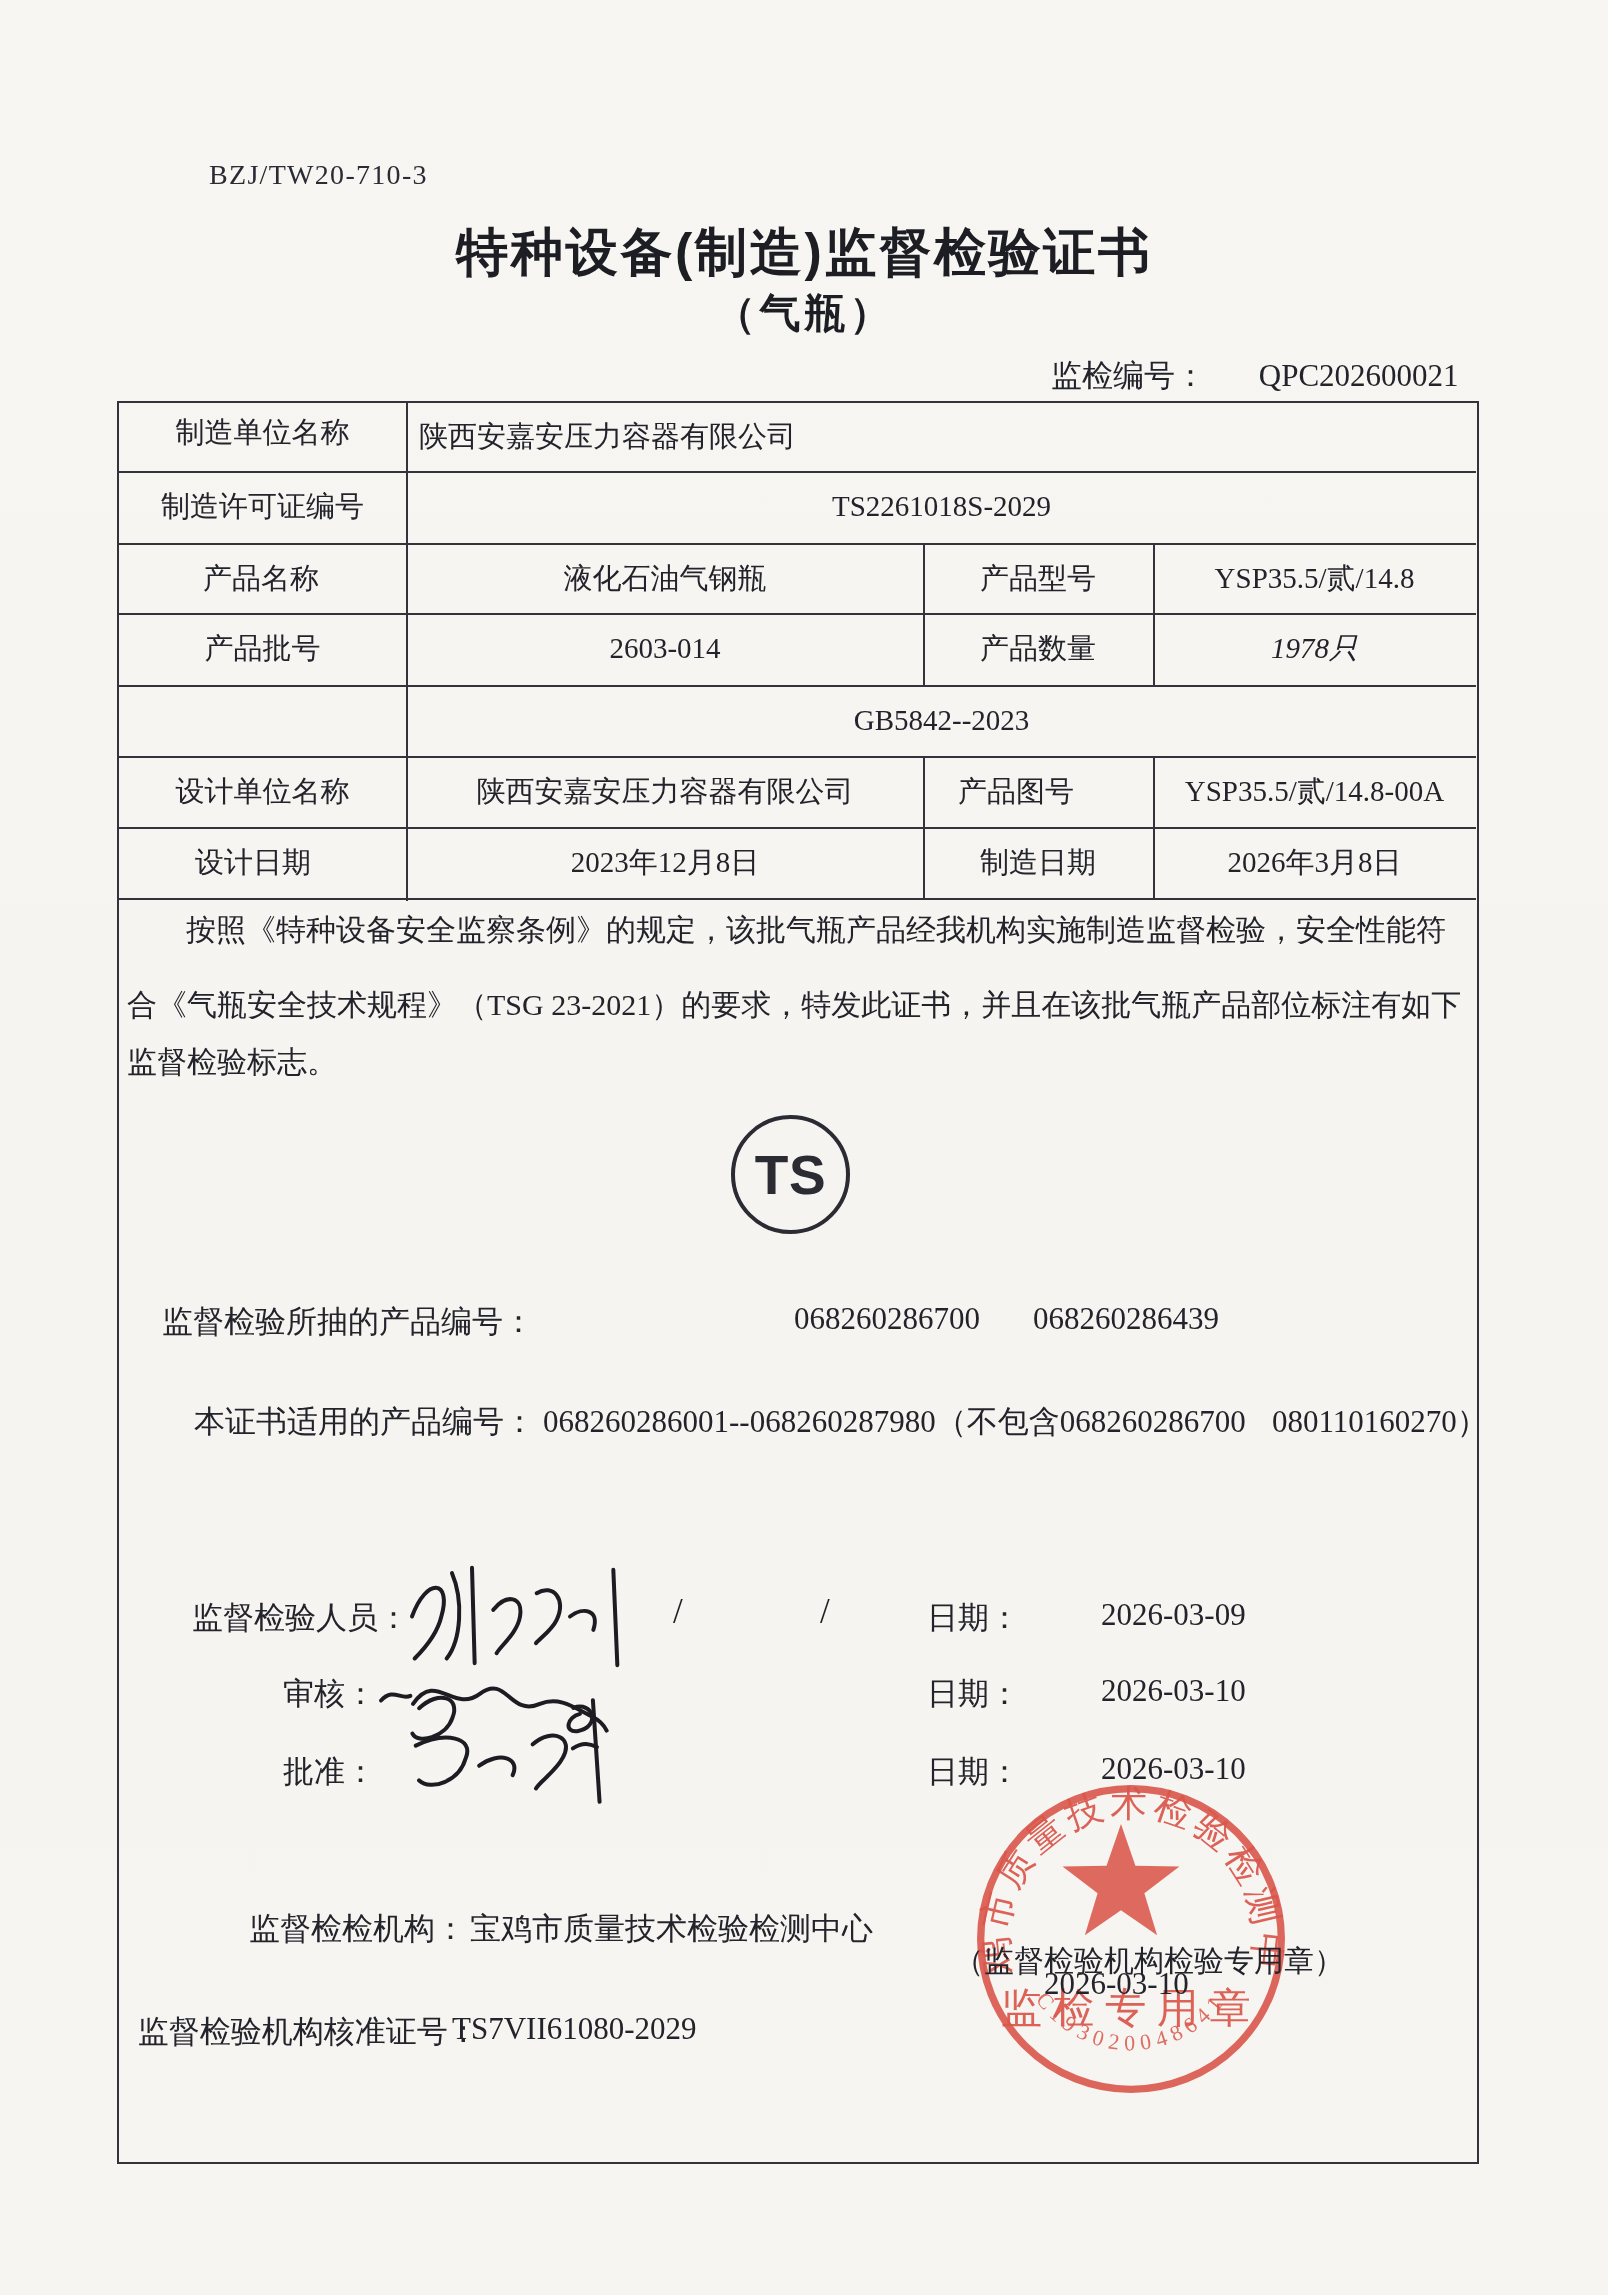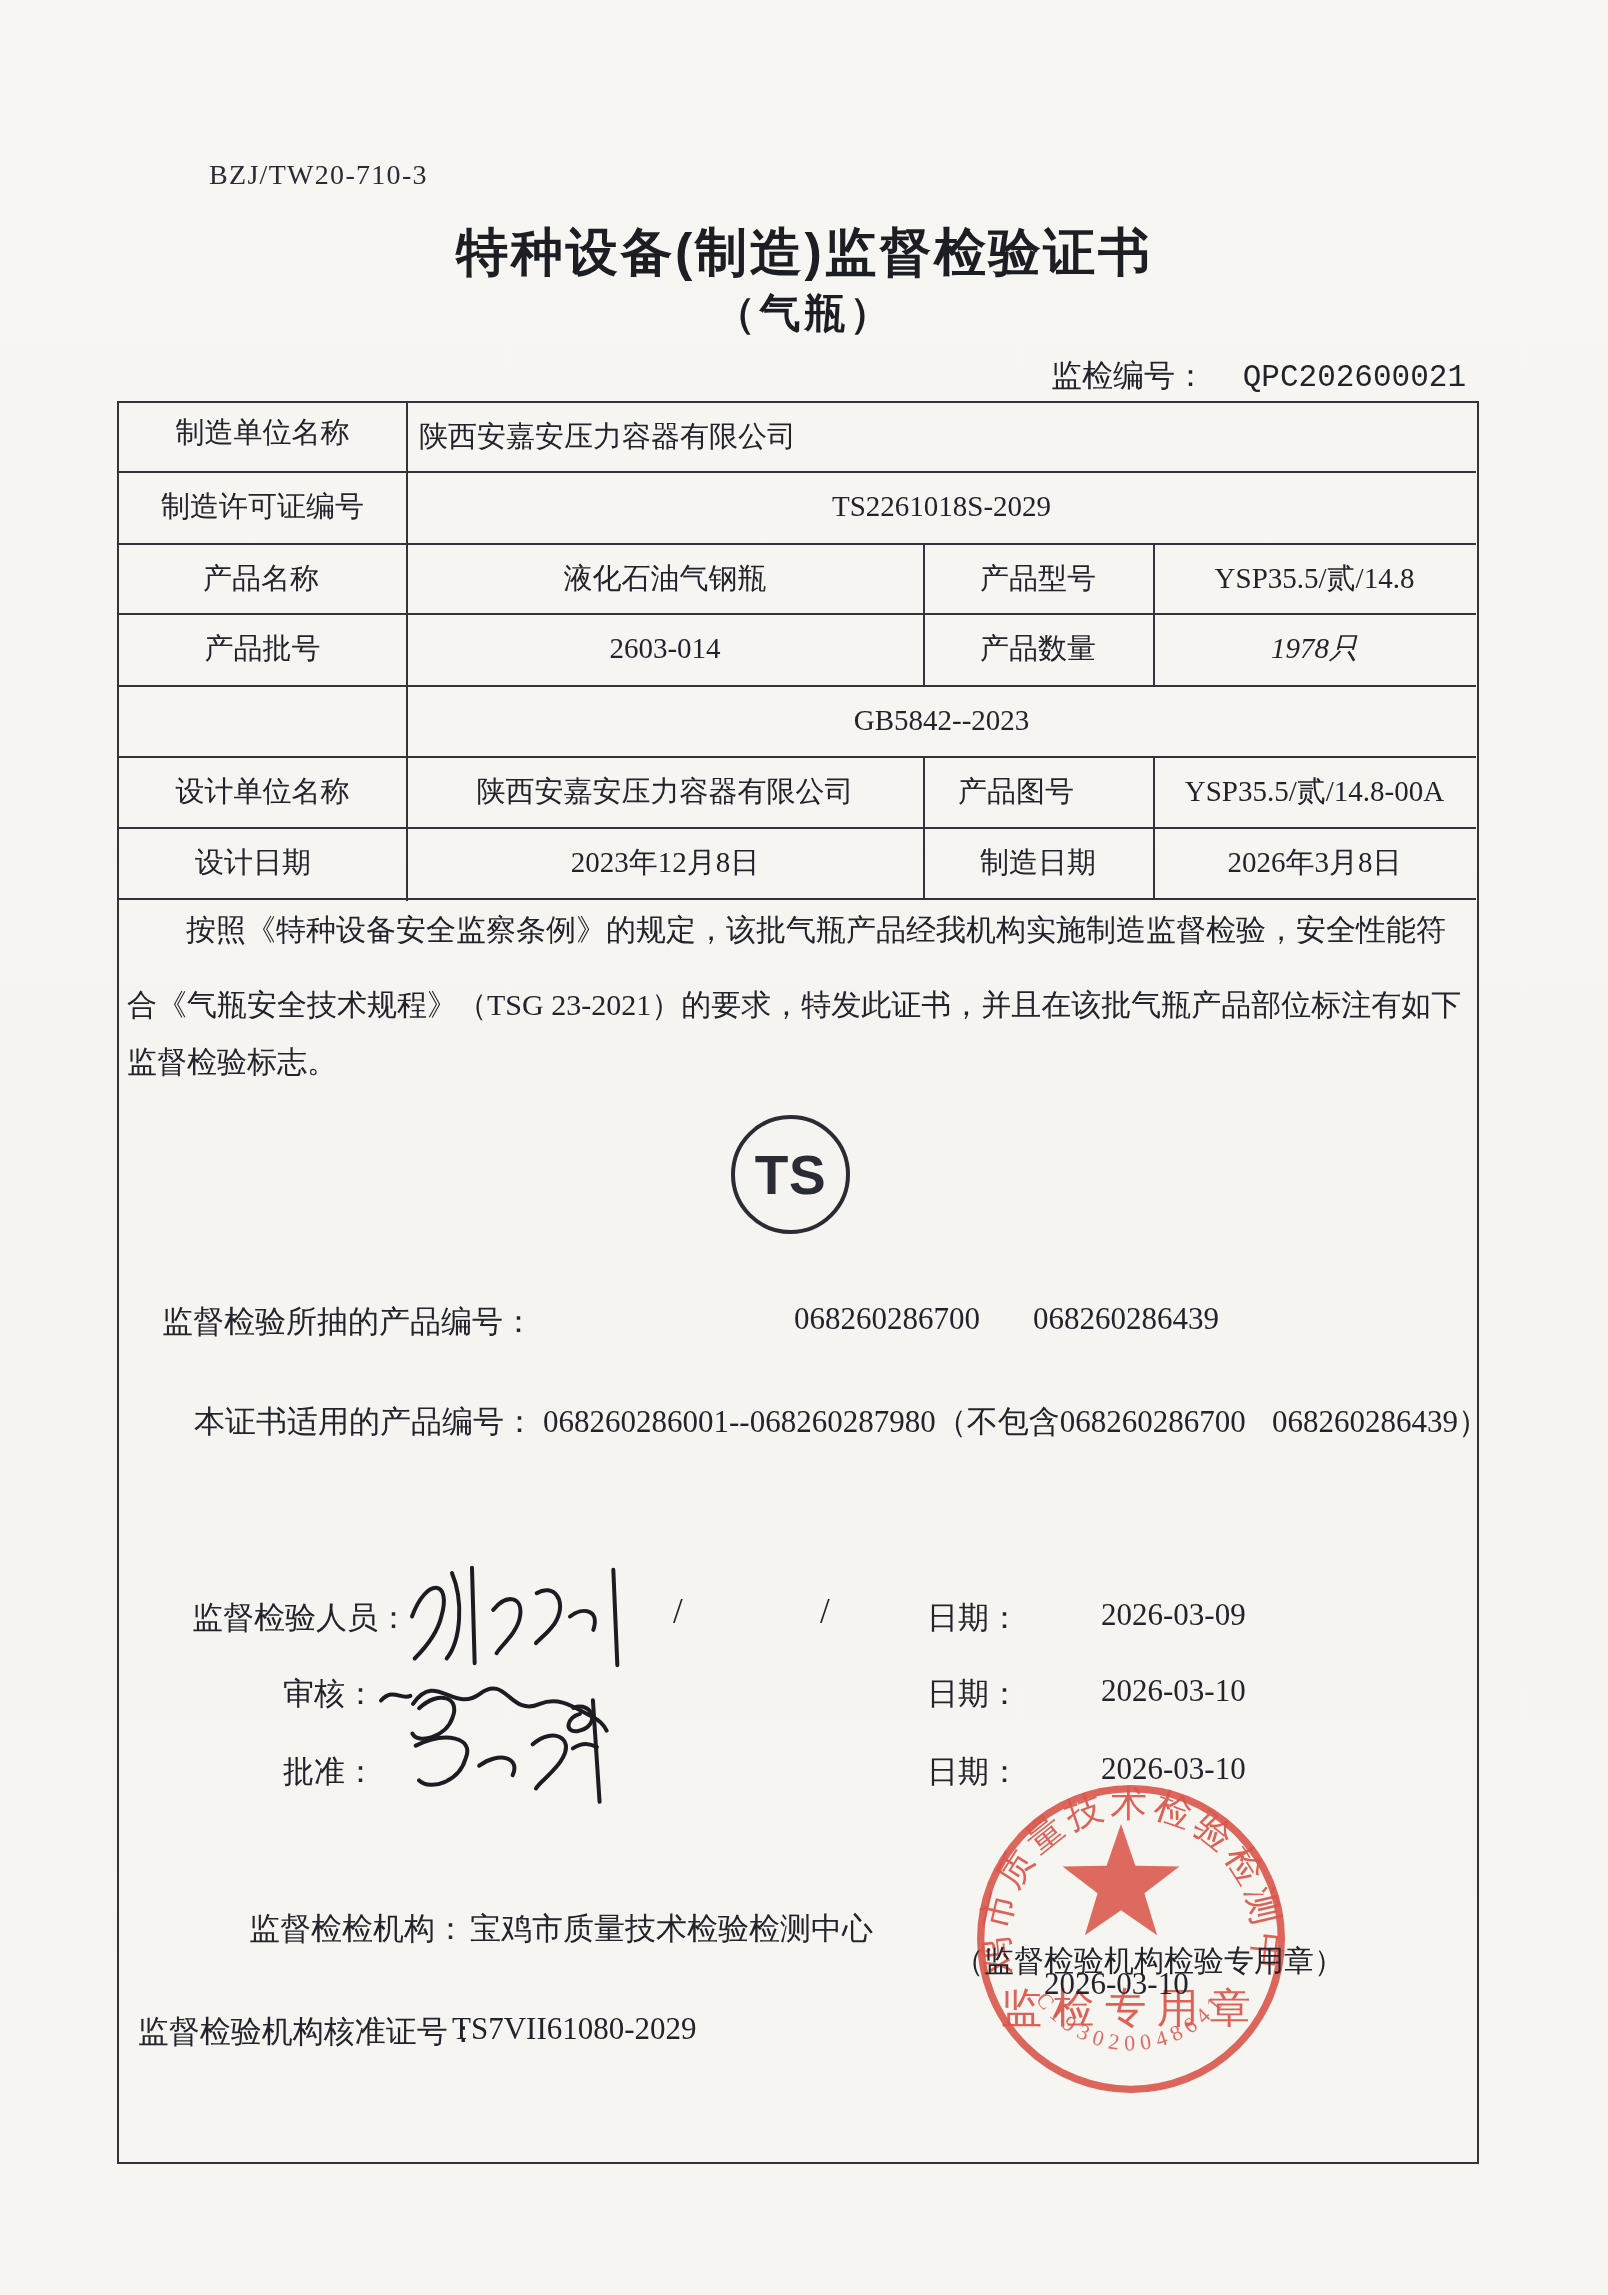--- a/index.html
+++ b/index.html
@@ -43,21 +43,21 @@
 
 <div id="page">
 
   <div class="abs doccode" style="left:209px;top:159px;">BZJ/TW20-710-3</div>
 
   <div class="abs subtitle" style="left:0;top:286px;">（气瓶）</div>
   <div class="abs title" style="left:0;top:218px;">特种设备(制造)监督检验证书</div>
 
   <div class="abs certno" style="left:1051px;top:355px;">
     <span>监检编号：</span>
-    <span style="margin-left:29px;font-family:Liberation Mono, monospace;">QPC202600021</span>
+    <span style="margin-left:45px;">QPC202600021</span>
   </div>
 
   <div class="abs frame">
 
     <div class="hline" style="top:68px;"></div>
     <div class="hline" style="top:140px;"></div>
     <div class="hline" style="top:210px;"></div>
     <div class="hline" style="top:282px;"></div>
     <div class="hline" style="top:353px;"></div>
     <div class="hline" style="top:424px;"></div>
@@ -103,21 +103,21 @@
     <div class="abs ts-circle">
       <span class="ts-text">TS</span>
     </div>
 
     <div class="abs bodyline" style="left:43px;top:898px;">监督检验所抽的产品编号：</div>
     <div class="abs bodyline" style="left:675px;top:898px;">068260286700</div>
     <div class="abs bodyline" style="left:914px;top:898px;">068260286439</div>
 
     <div class="abs bodyline" style="left:75px;top:998px;">本证书适用的产品编号：</div>
     <div class="abs bodyline" style="left:424px;top:998px;">068260286001--068260287980（不包含068260286700</div>
-    <div class="abs bodyline" style="left:1153px;top:998px;">068260286439）</div>
+    <div class="abs bodyline" style="left:1153px;top:998px;">080110160270）</div>
 
     <div class="abs sig-label" style="left:73px;top:1194px;">监督检验人员：</div>
     <svg class="abs sig-svg" style="left:281px;top:1150px;" width="260" height="117" viewBox="0 0 390 175">
       <path d="M18,95 C40,35 78,40 62,95 C55,125 30,150 22,158"></path>
       <path d="M78,30 C95,70 92,130 70,158"></path>
       <path d="M108,22 L112,165"></path>
       <path d="M140,85 C160,60 185,65 180,95 C176,120 150,140 145,150"></path>
       <path d="M205,60 C230,45 250,70 235,100 C228,115 210,128 204,135"></path>
       <path d="M255,95 C275,80 300,85 290,115"></path>
       <path d="M320,25 L326,168"></path>

